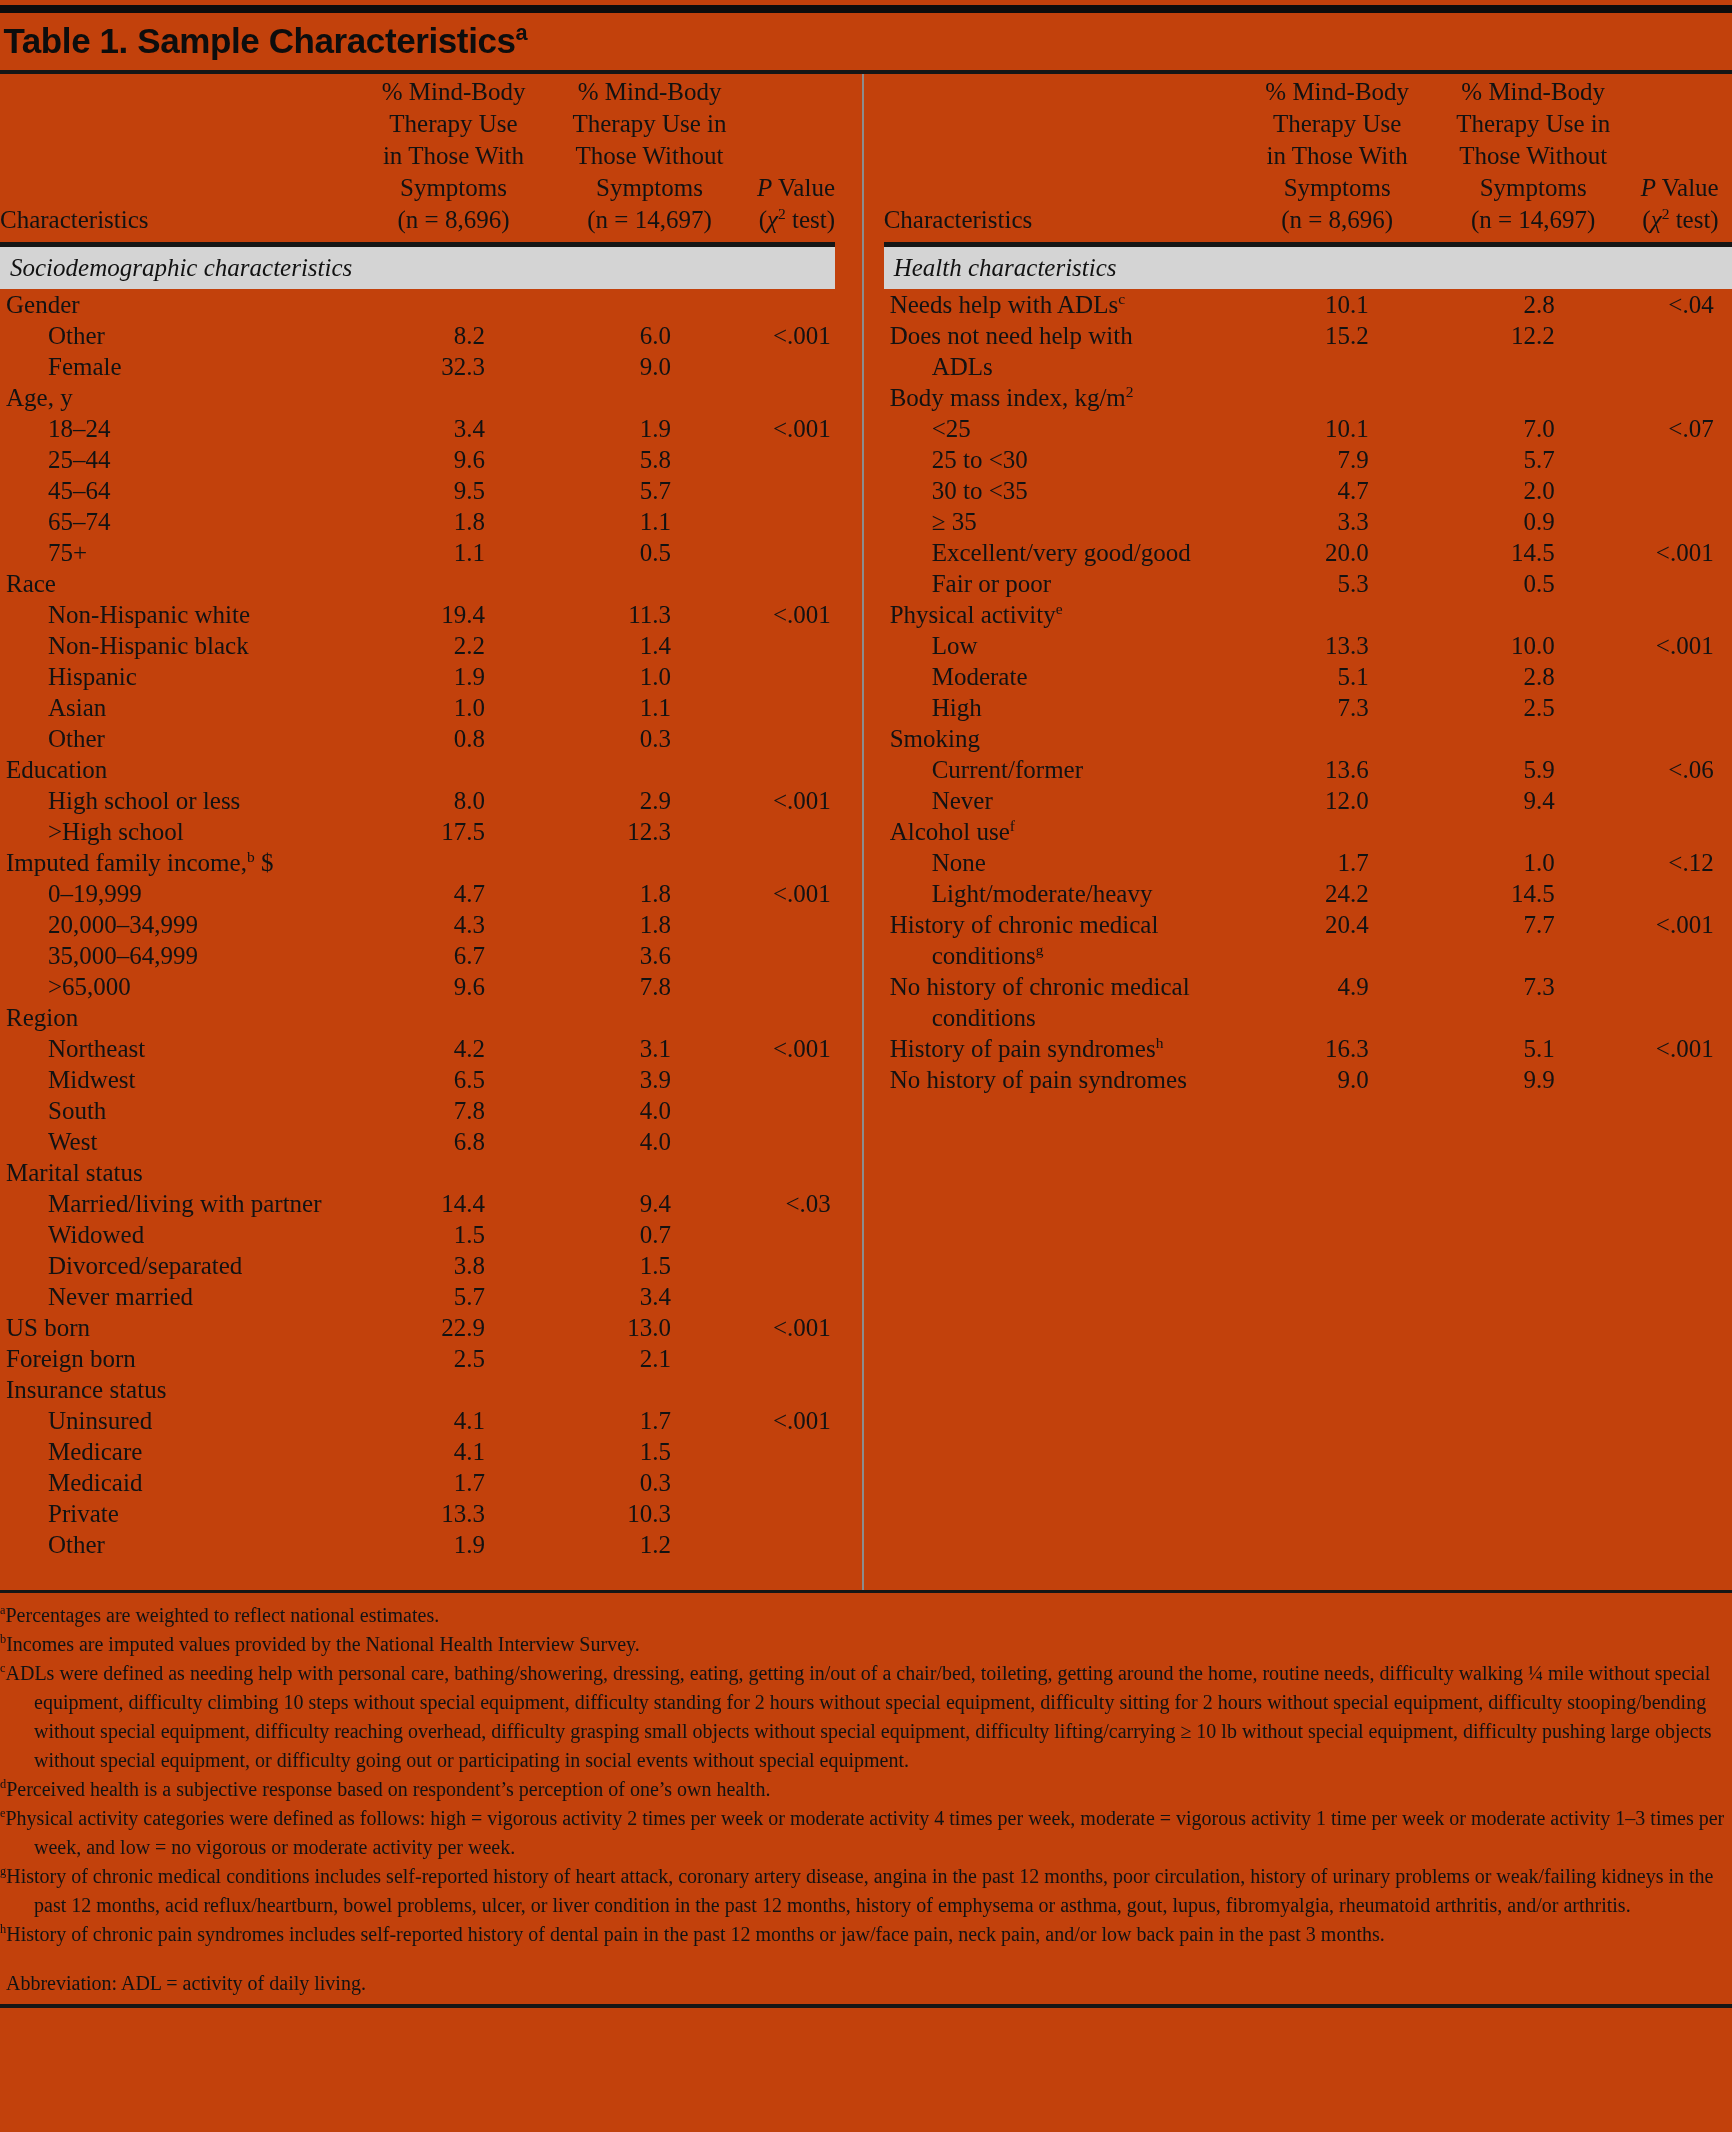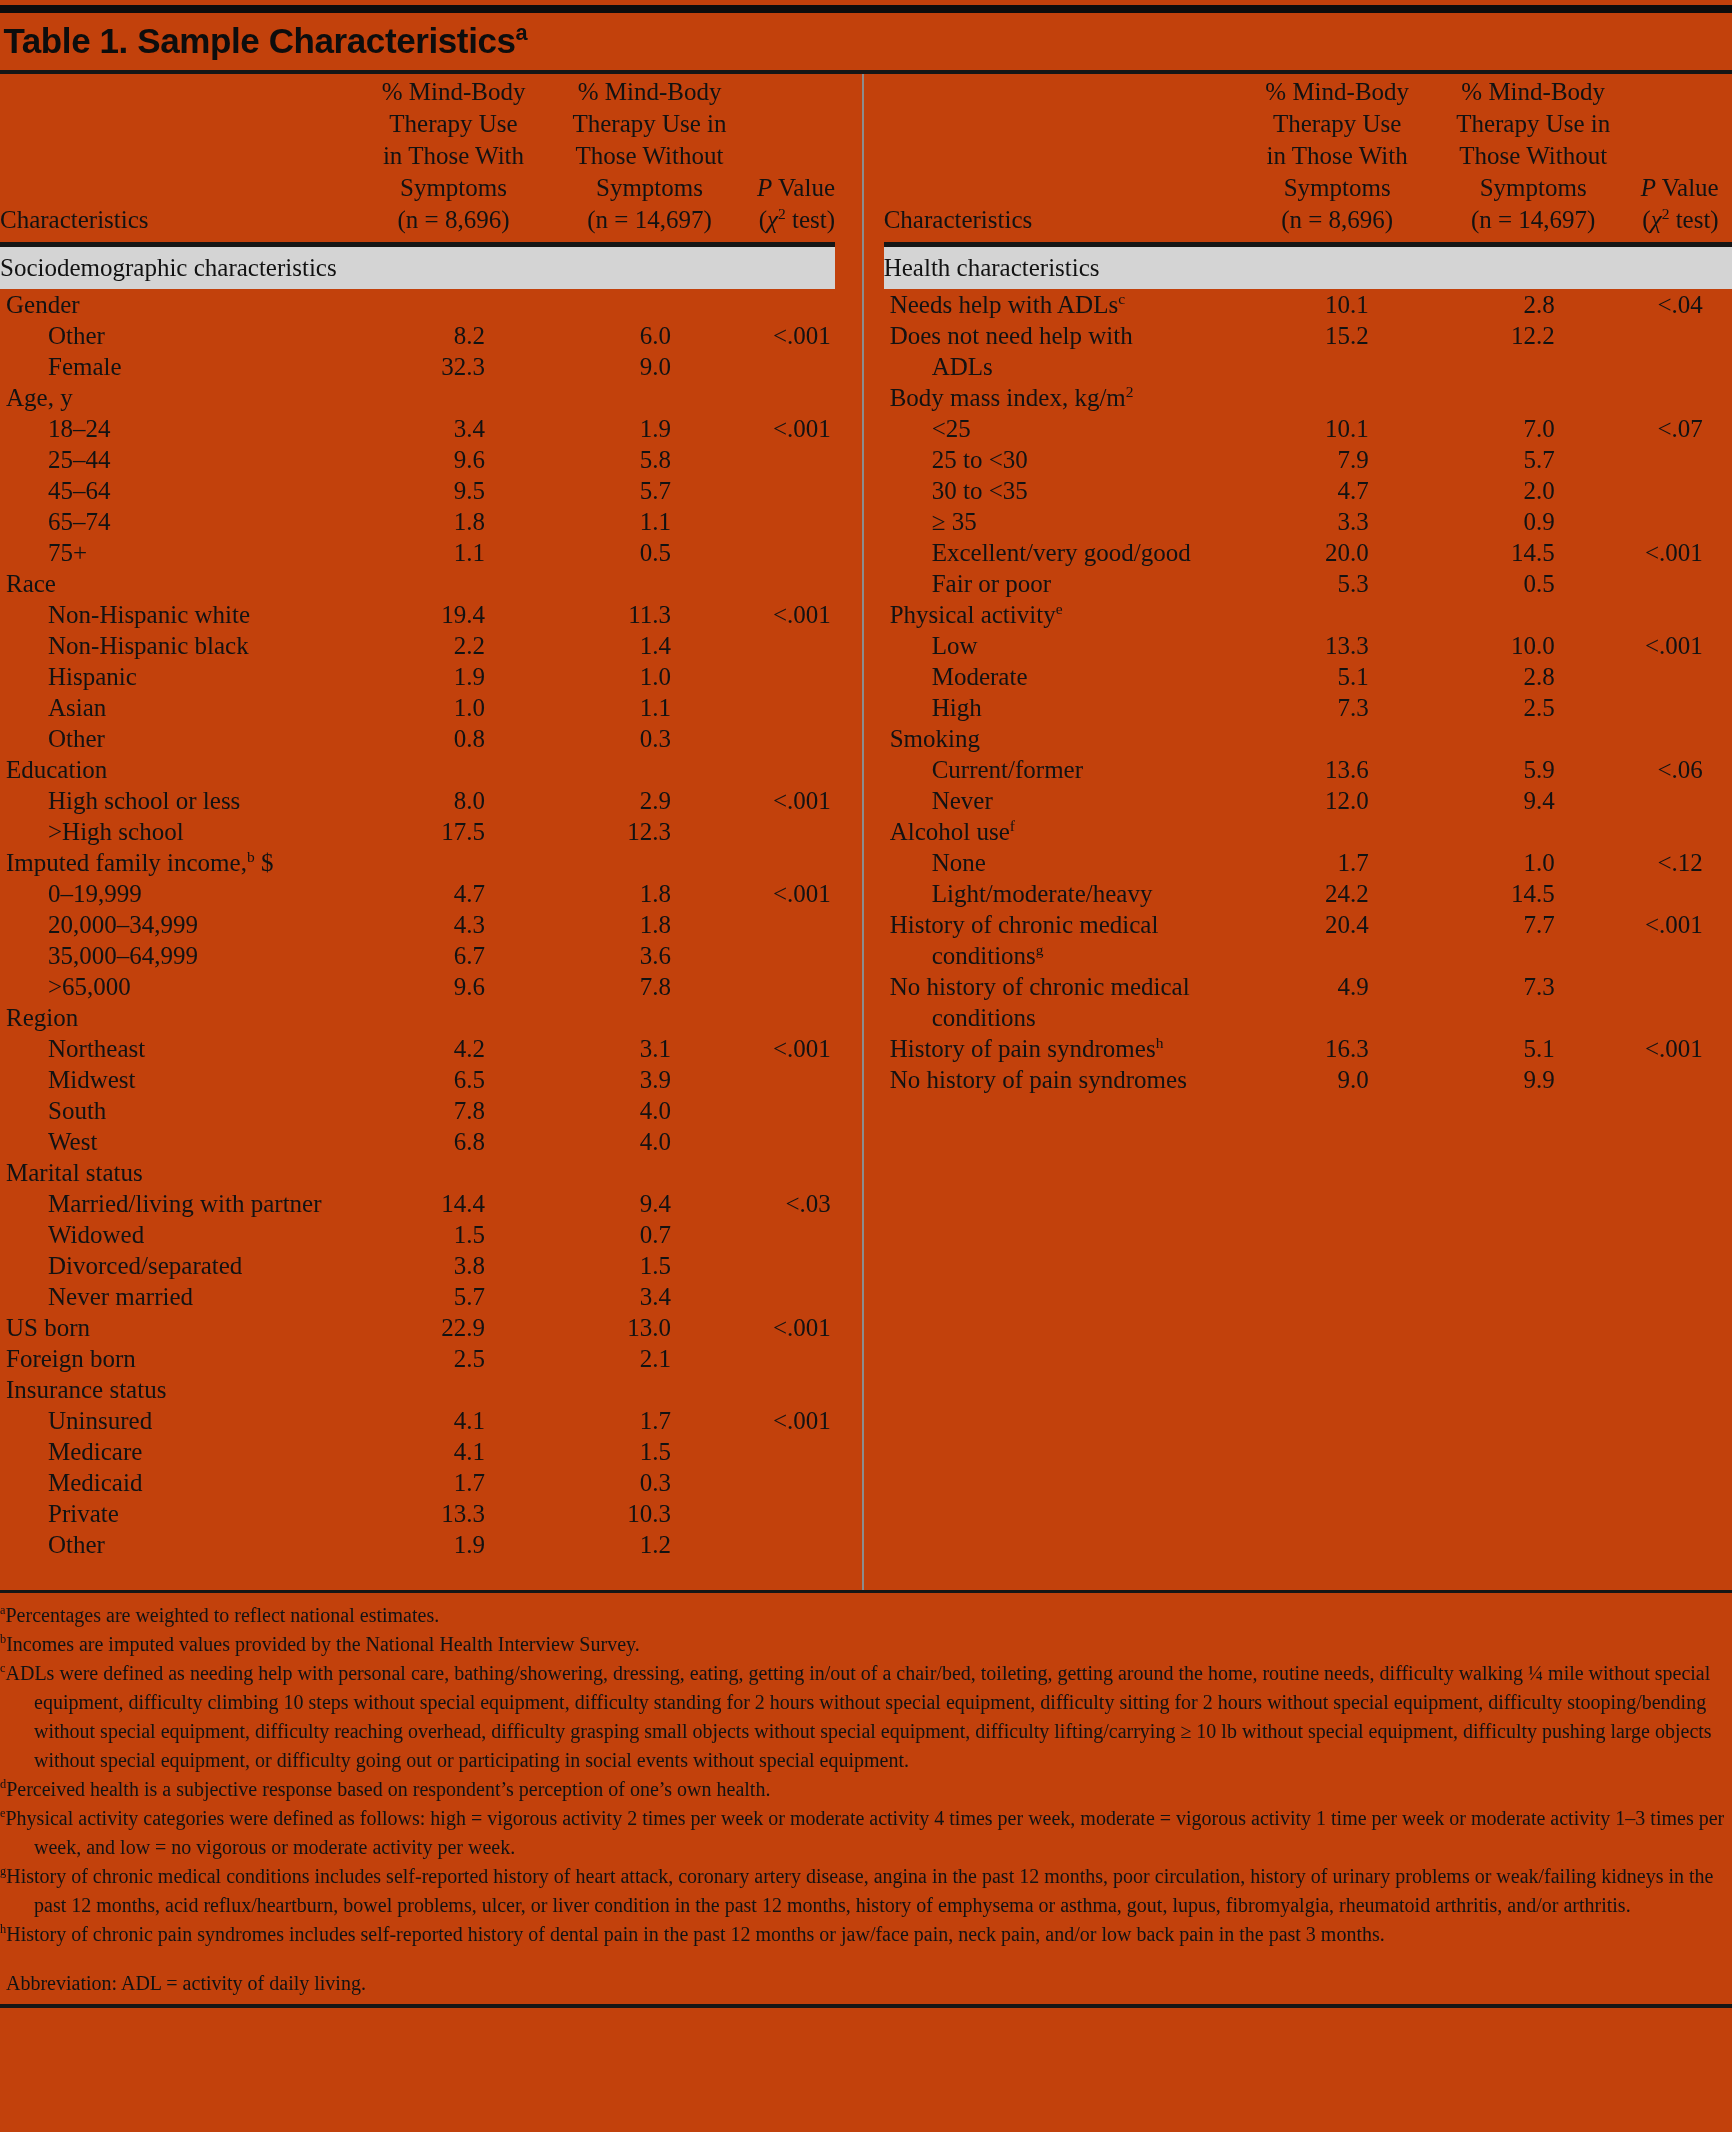--- a/index.html
+++ b/index.html
@@ -37,24 +37,24 @@
   col.c-label{width:367px;}
   col.c-v1{width:118px;}
   col.c-v2{width:186px;}
   col.c-p{width:164px;}
   .half.right col.c-p{width:177px;}
   td{vertical-align:top;line-height:31px;padding:0;}
   td.label{white-space:pre-line;padding-left:48px;text-indent:-42px;}
   tr.indent td.label{padding-left:90px;}
   td.num{text-align:right;}
   .half.left td.p{padding-right:4.2px;}
-  .half.right td.p{padding-right:29px;}
+  .half.right td.p{padding-right:18px;}
   tr.section td.band{
     background:#d4d4d4;height:38px;line-height:42px;
-    padding-left:0;text-indent:0;
+    padding-left:10px;text-indent:0;font-style:italic;
   }
   sup{font-size:62%;line-height:0;vertical-align:super;}
 
   
   .bottom-rule{height:3.4px;background:#161616;}
   .footnotes{font-size:20px;line-height:29px;padding:7.6px 3.4px 0 0;}
   .fn{margin:0;padding-left:34px;text-indent:-34px;}
   .fn.abbr{padding-left:6px;text-indent:0;margin-top:20px;}
   .final-rule{height:4.2px;background:#161616;margin-top:5.9px;}
 </style>

